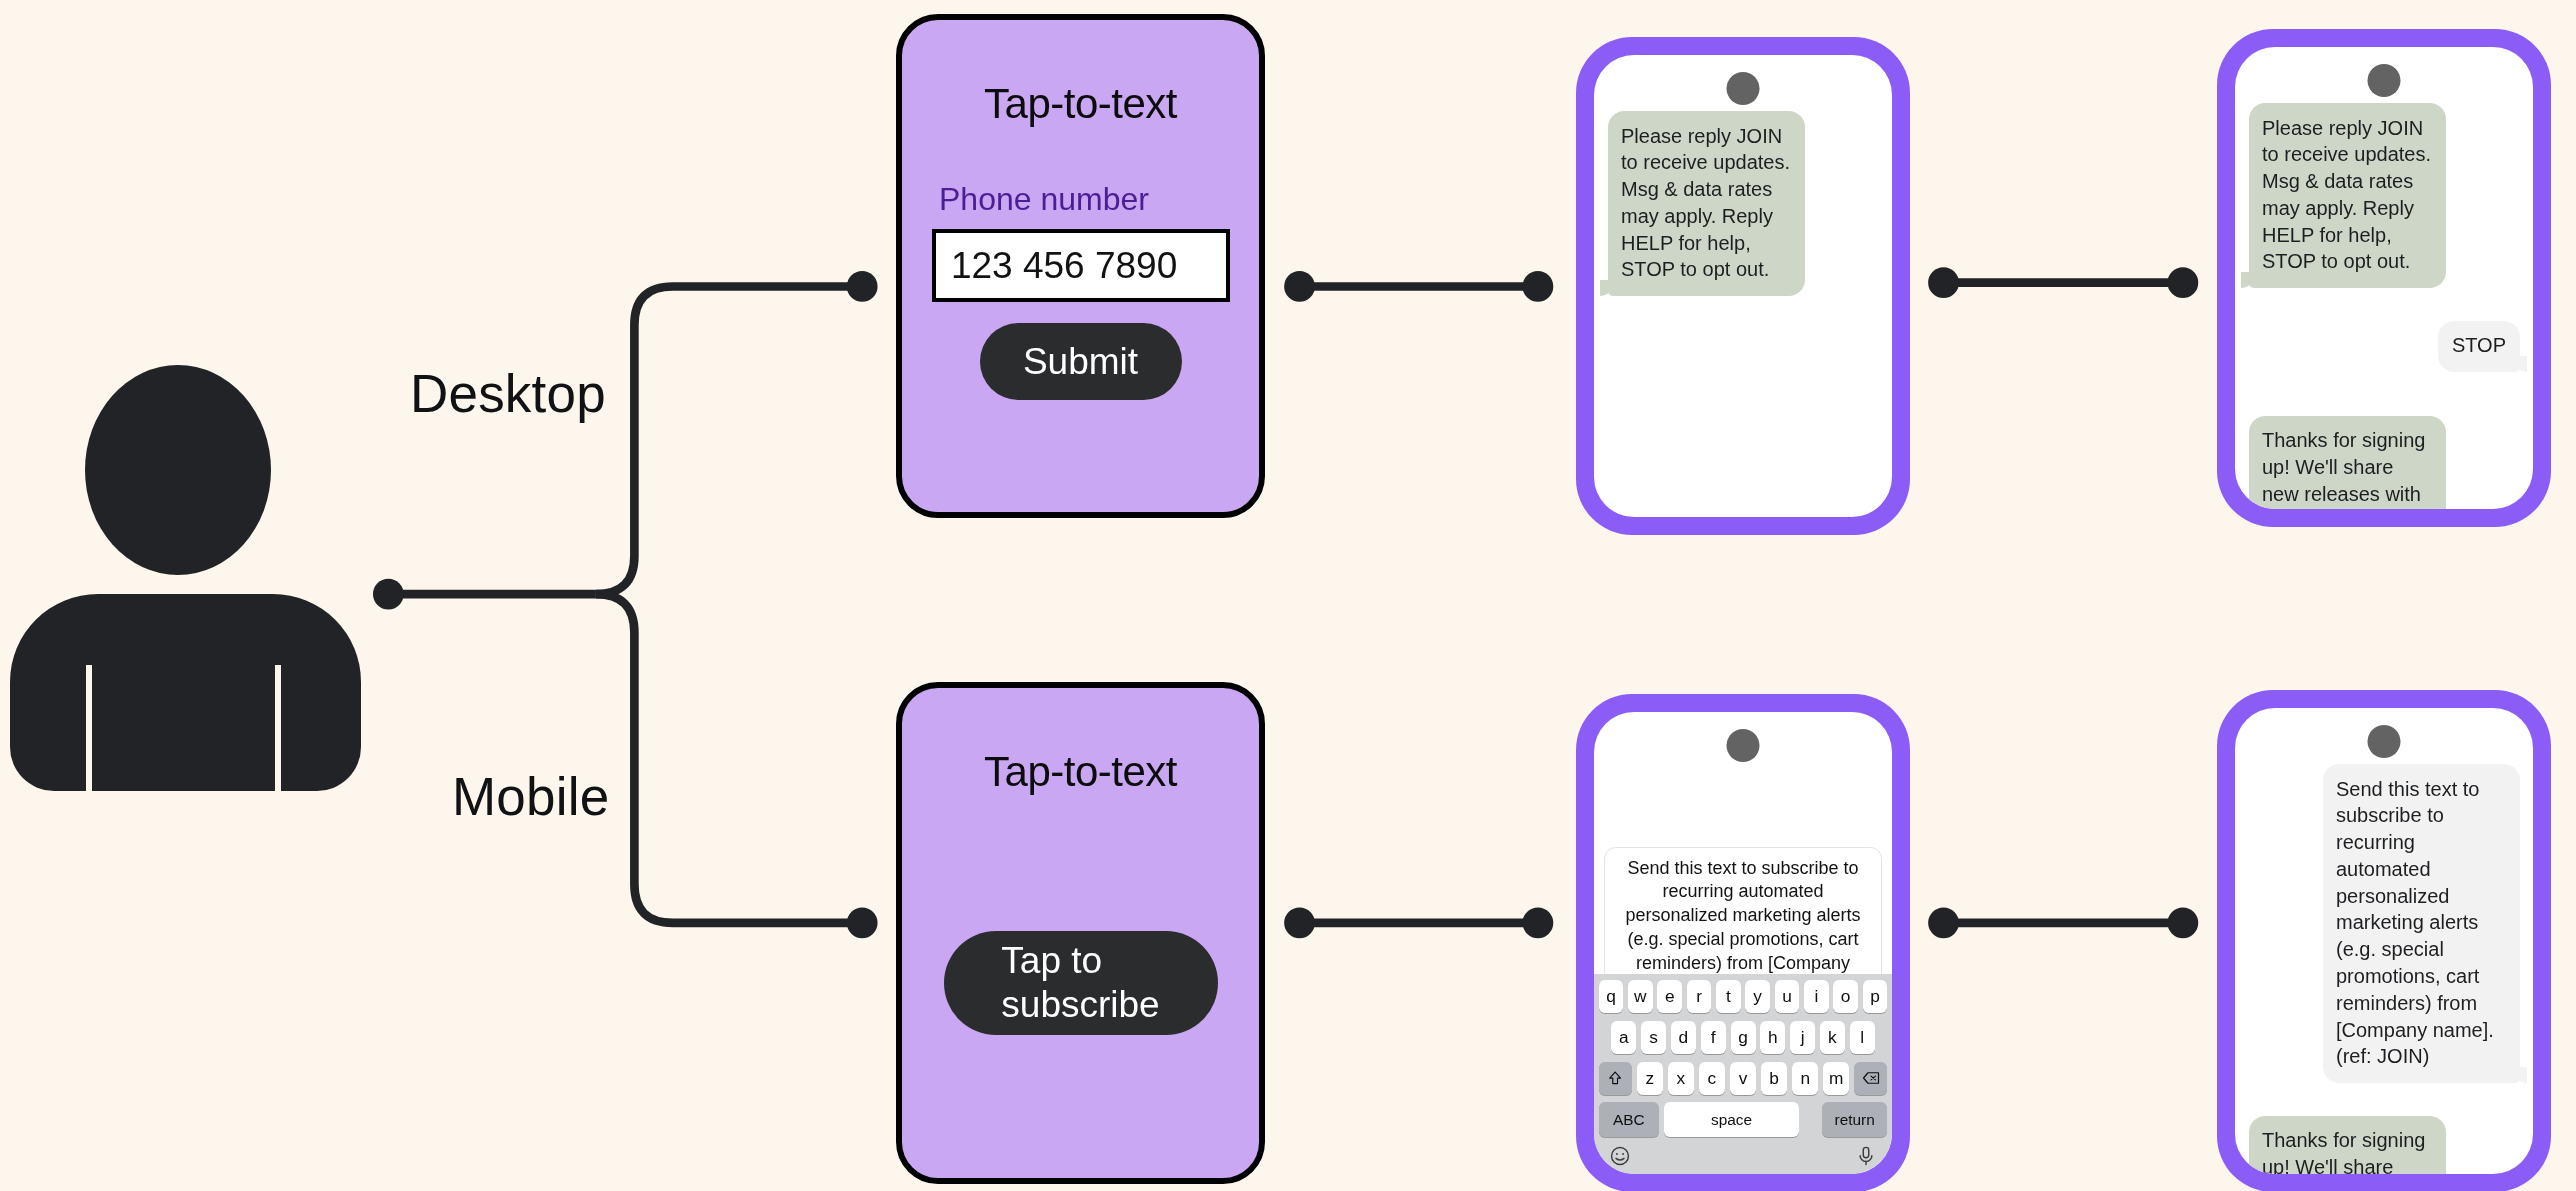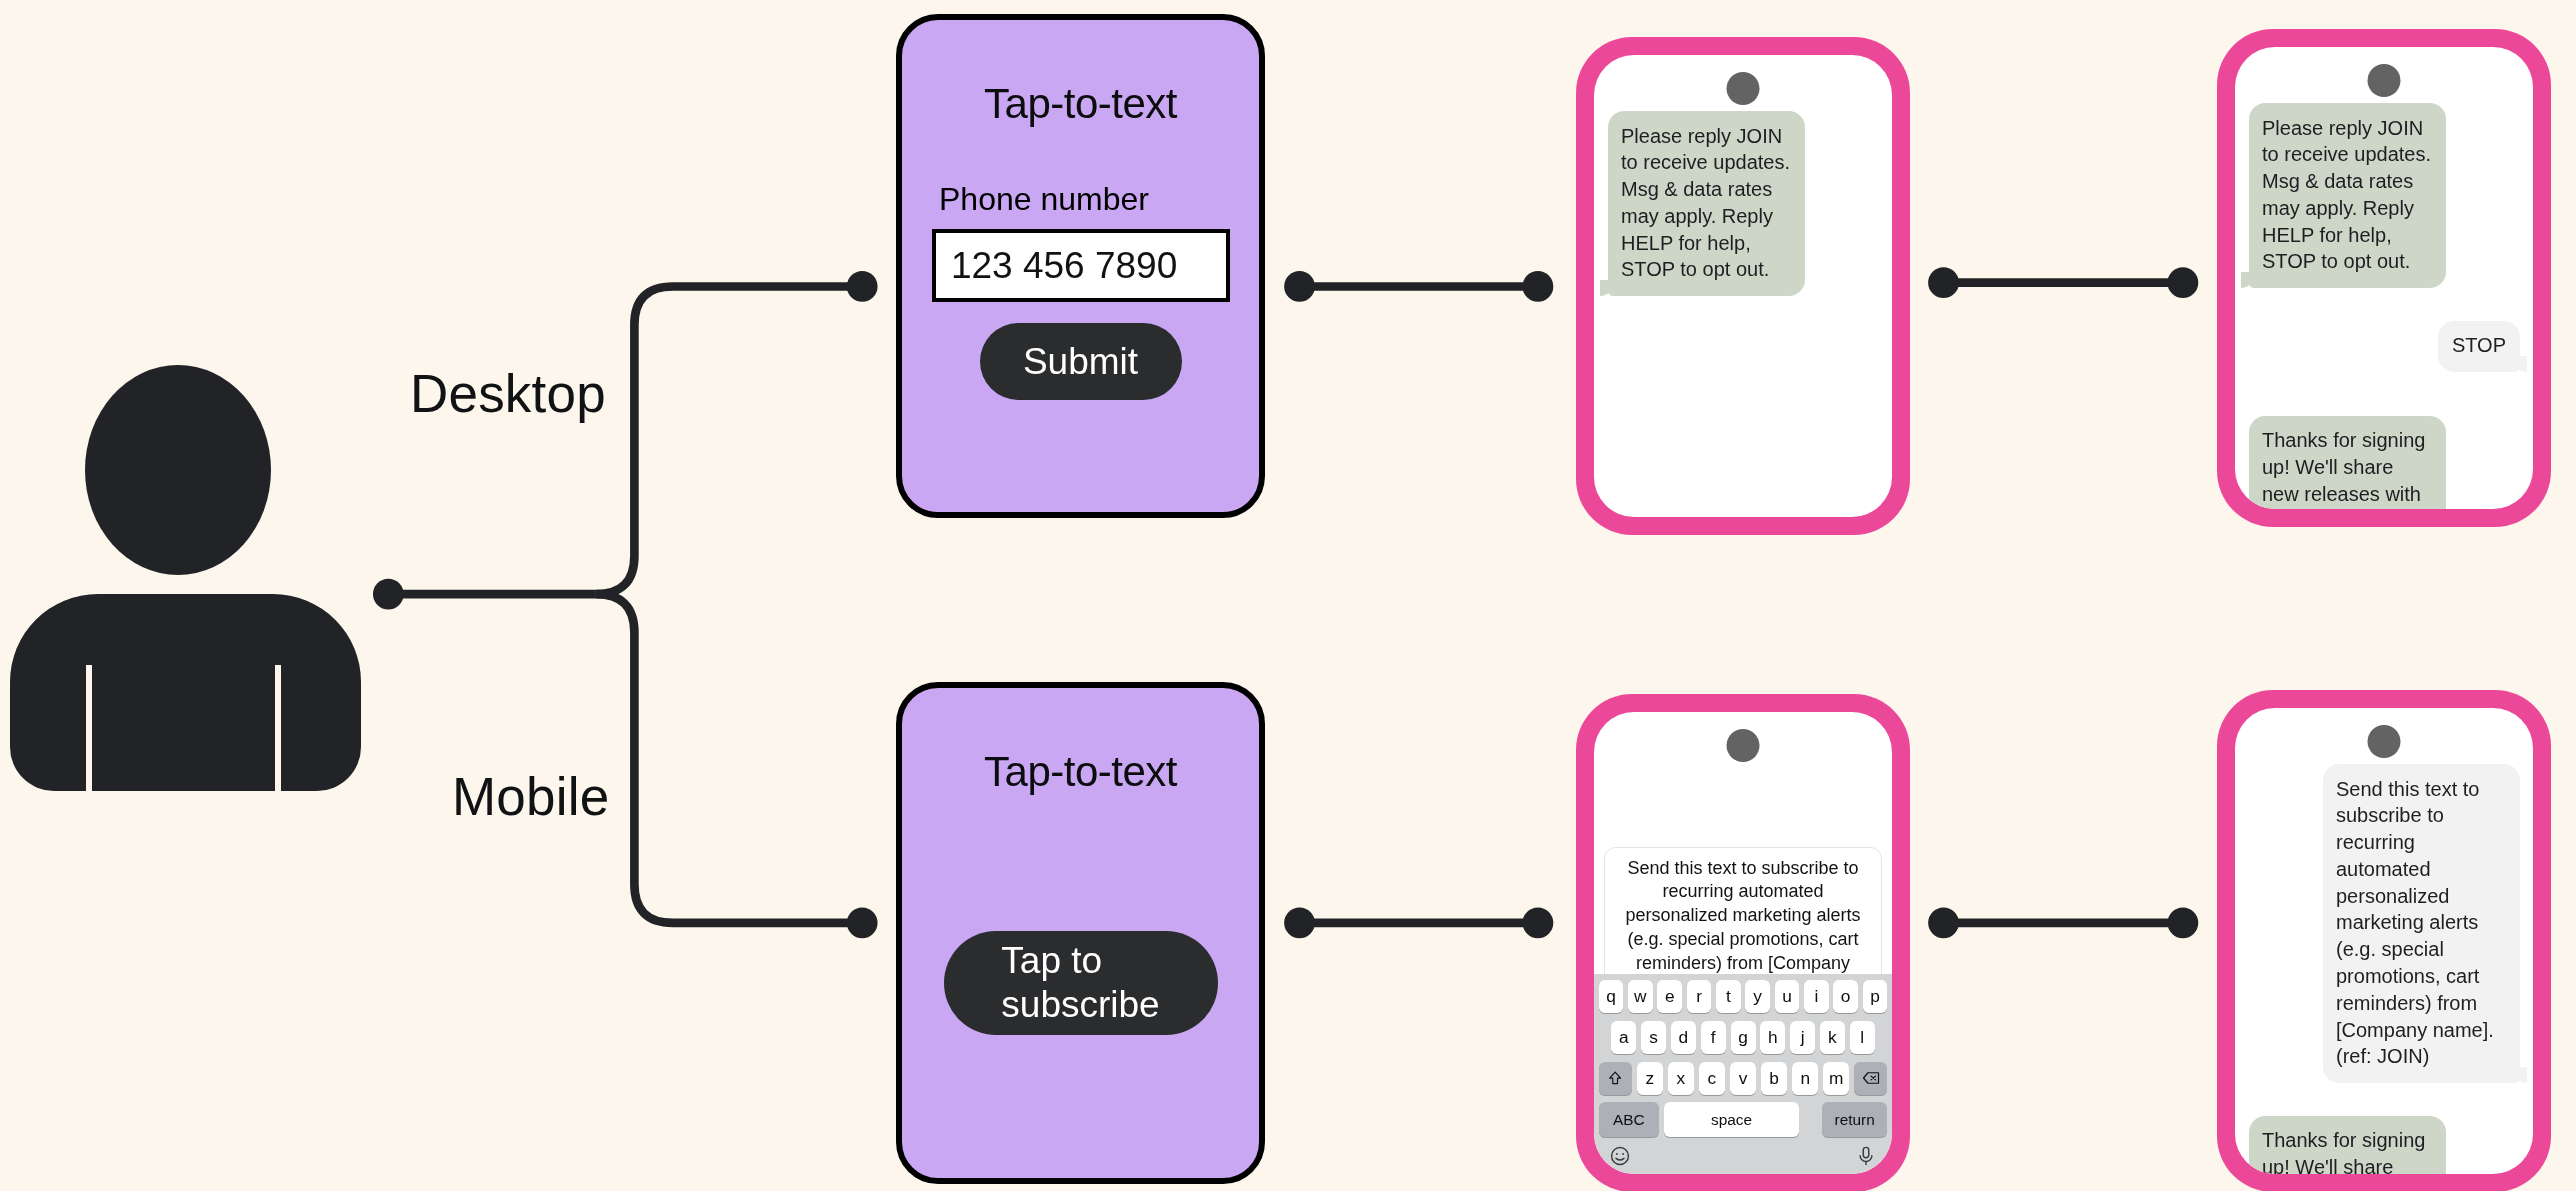--- a/index.html
+++ b/index.html
@@ -81,21 +81,21 @@
   #card-mobile  { left: 896px; top: 682px; width: 369px; height: 502px; padding-top: 60px; }
 
   .card-title {
     font-size: 42px;
     font-weight: normal;
     color: #0c0d0e;
     letter-spacing: -0.5px;
   }
   .field-label {
     font-size: 32px;
-    color: #000000;
+    color: #4c1d95;
     align-self: flex-start;
     margin-left: 37px;
     margin-top: 53px;
   }
   .field-input {
     width: 298px;
     height: 73px;
     background: #ffffff;
     border: 4.8px solid #000;
     margin-top: 11.5px;
@@ -122,21 +122,21 @@
     font-size: 37px;
   }
   #tap-subscribe-button {
     width: 274px; height: 104px;
     margin-top: 135px;
     font-size: 37px;
   }
 
   
   .phone {
-    background: #ec4899;
+    background: #8b5cf6;
     border-radius: 56px;
     padding: 18px;
   }
   .phone-screen {
     width: 100%;
     height: 100%;
     background: #ffffff;
     border-radius: 40px;
     position: relative;
     overflow: hidden;

